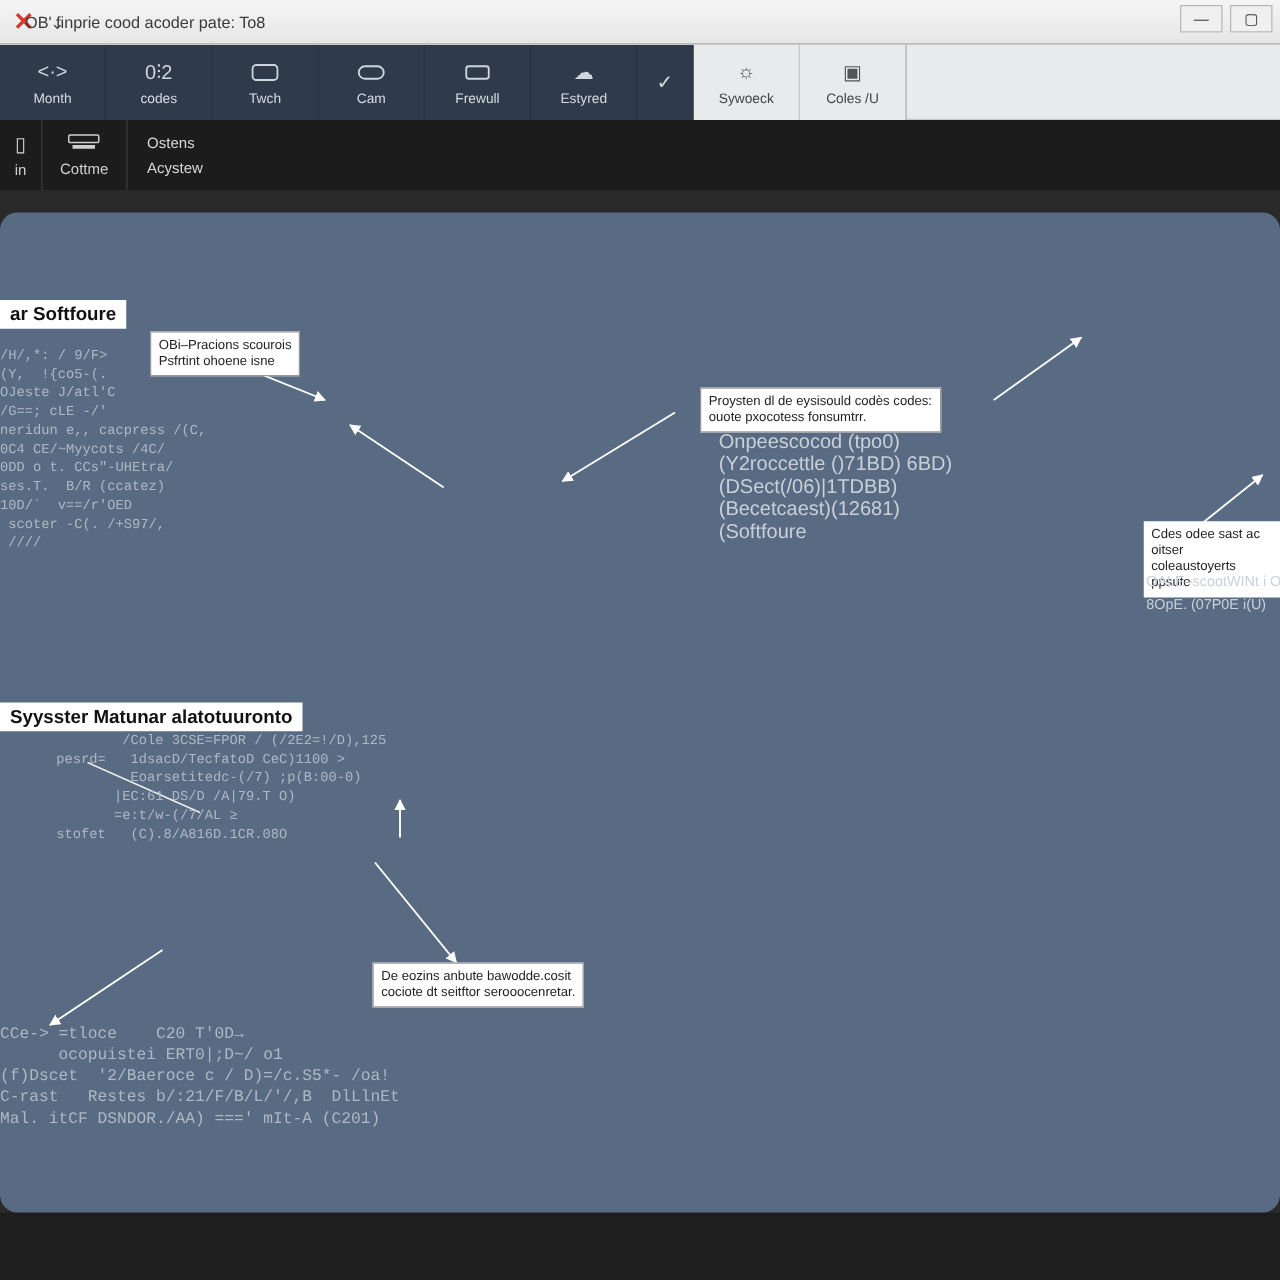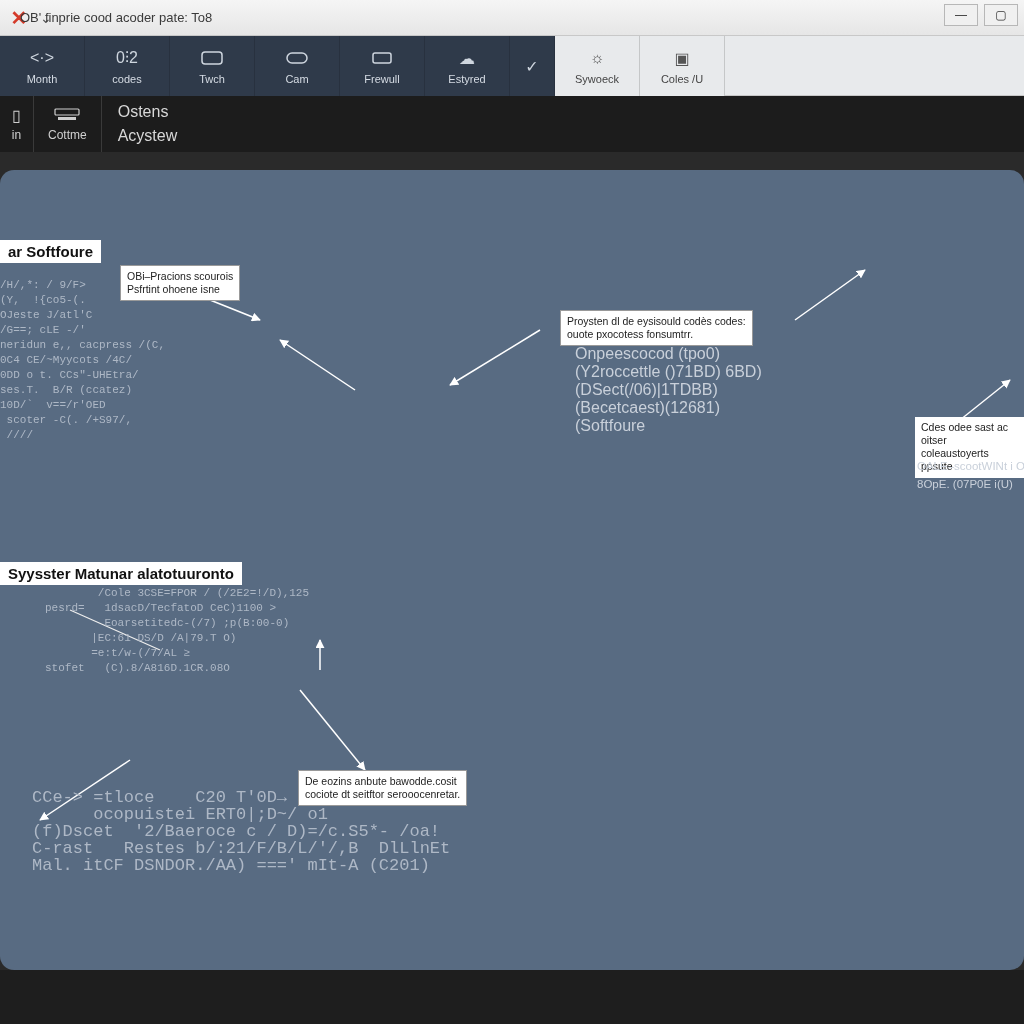--- a/index.html
+++ b/index.html
@@ -110,21 +110,21 @@
     gap: 3px;
   }
   .t2cell .icon { font-size: 16px; color: #cfcfcf; }
   .t2textcol {
     display: flex;
     flex-direction: column;
     justify-content: center;
     padding: 0 16px;
     gap: 6px;
   }
-  .t2textcol span { color: #d8d8d8; font-size: 16px; }
+  .t2textcol span { color: #d8d8d8; font-size: 12px; }
   
   .canvas {
     position: relative;
     height: 800px;
     background: #586b82;
     margin-top: 18px;
     overflow: hidden;
     border-radius: 14px;
   }
   .section-title {
@@ -324,21 +324,21 @@
          Eoarsetitedc-(/7) ;p(B:00-0)
        |EC:61 DS/D /A|79.T O)
        =e:t/w-(/7/AL ≥
 stofet   (C).8/A816D.1CR.08O</div>
 
   <div class="callout" style="left:298px; top:600px;">
     <div>De eozins anbute bawodde.cosit</div>
     <div>cociote dt seitftor serooocenretar.</div>
   </div>
 
-  <div class="codeblock" id="code3" style="left:0; top:619px; font-size:17px; line-height:17px;padding-left:32px;">CCe-&gt; =tloce    C20 T'0D→
+  <div class="codeblock" id="code3" style="left:0; top:648px; font-size:13px; line-height:17px;">CCe-&gt; =tloce    C20 T'0D→
       ocopuistei ERT0|;D~/ o1
 (f)Dscet  '2/Baeroce c / D)=/c.S5*- /oa!
 C-rast   Restes b/:21/F/B/L/'/,B  DlLlnEt
 Mal. itCF DSNDOR./AA) ===' mIt-A (C201)</div>
 
 </div>
 
 <div class="footer-strip"></div>
 
 </body></html>

